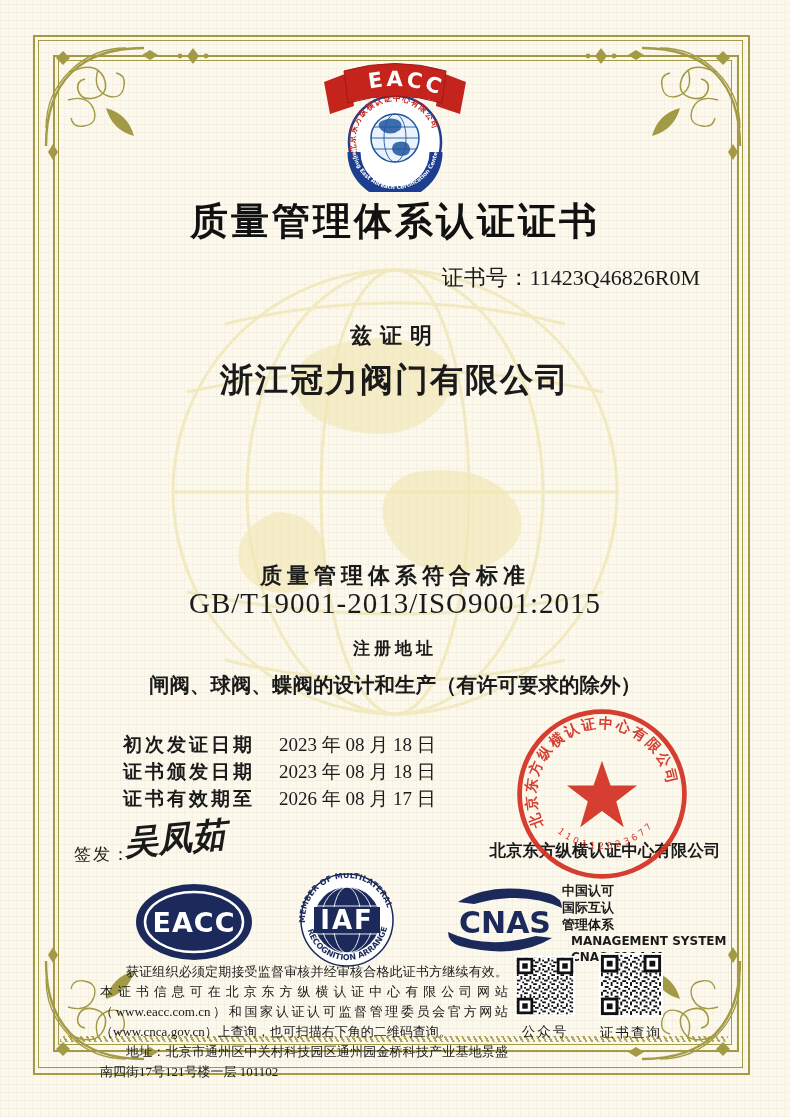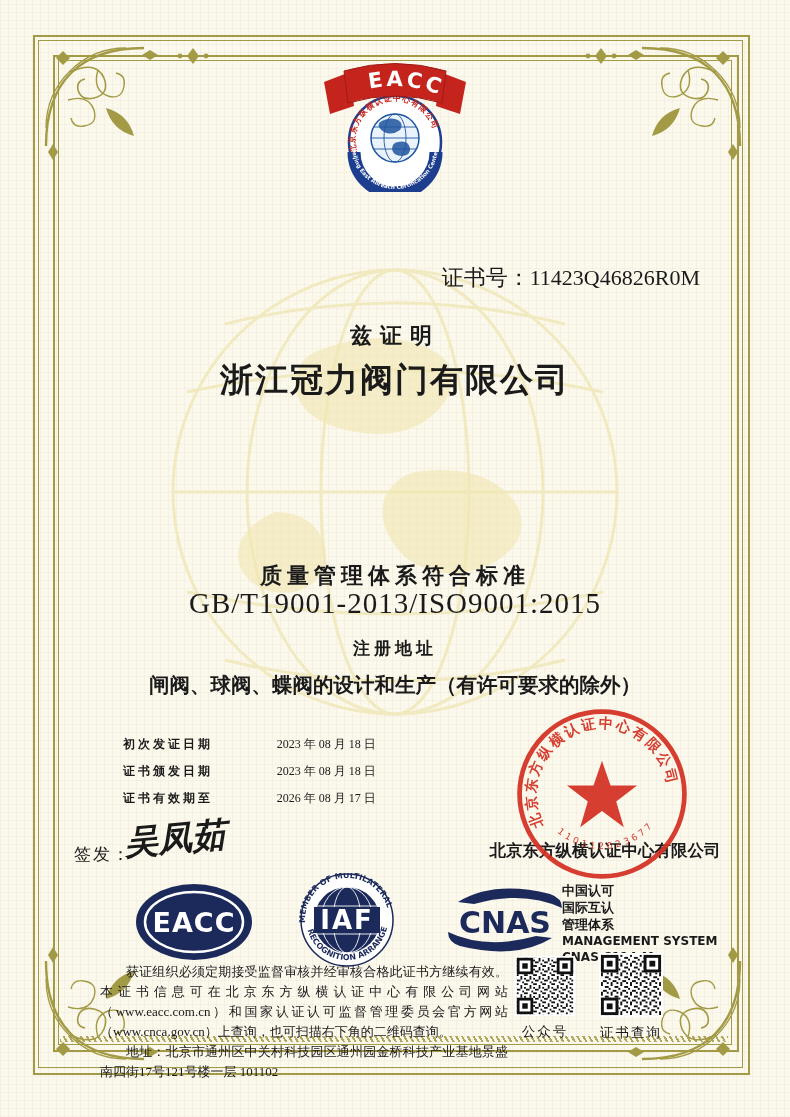--- a/index.html
+++ b/index.html
@@ -36,33 +36,33 @@
     font-family:"Liberation Serif","DejaVu Serif",serif;font-size:22px;}
   .attest{top:321px;font-size:22px;font-weight:700;letter-spacing:8px;}
   .company{top:358px;font-size:33px;font-weight:900;letter-spacing:2px;}
   .credit{top:421px;font-size:19px;font-weight:700;}
   .credit .val{font-family:"Liberation Serif","DejaVu Serif",serif;font-weight:400;}
   .addr{left:138px;top:463px;font-size:17.5px;font-weight:700;line-height:29px;}
   .stdhead{top:549px;font-size:22px;font-weight:700;letter-spacing:5px;margin-top:12px;}
   .stdcode{top:587px;font-family:"Liberation Serif","DejaVu Serif",serif;font-size:29px;letter-spacing:1px;}
   .scopehead{top:637px;font-size:17px;font-weight:600;letter-spacing:4px;}
   .scope{top:671px;font-size:20.5px;font-weight:700;}
-  .dates{left:123px;top:731px;font-size:12px;line-height:27px;}
+  .dates{left:123px;top:731px;font-size:19px;line-height:27px;}
   .dates .lab{display:inline-block;width:150px;letter-spacing:3px;font-weight:600;}
   .dates .val{font-family:"Liberation Serif","DejaVu Serif",serif;}
   .issuer{left:440px;top:840px;width:330px;text-align:center;font-size:16.5px;font-weight:700;}
   .signlab{left:74px;top:843px;font-size:17px;letter-spacing:2px;}
   .signname{left:124px;top:816px;font-size:34px;font-weight:700;font-style:italic;
     font-family:"DejaVu Serif","Liberation Serif",serif;transform:rotate(-5deg);}
   .seal{left:512px;top:704px;z-index:3;opacity:.93;}
   .logo-eacc{left:134px;top:882px;}
   .logo-iaf{left:286px;top:873px;}
   .logo-cnas{left:444px;top:888px;}
   .cnastext{left:562px;top:882px;font-size:13px;line-height:17px;font-weight:600;}
-  .cnastext .en{font-size:12px;font-weight:700;letter-spacing:0;line-height:16px;}
+  .cnastext .en{font-size:12px;font-weight:700;letter-spacing:0;line-height:16px;margin-left:9px;}
   .footer{left:100px;top:962px;width:408px;font-family:"Liberation Serif","DejaVu Serif",serif;
     font-size:13px;line-height:20px;text-align:justify;}
   .footer p{margin:0;text-indent:2em;}
   .qr{position:absolute;z-index:2;text-align:center;}
   .qr1{left:514px;top:956px;width:62px;}
   .qr2{left:598px;top:953px;width:66px;}
   .qr .lbl{font-size:13.5px;letter-spacing:2px;margin-top:3px;}
   svg text{font-family:"DejaVu Sans","Liberation Sans",sans-serif;}
 </style>
 </head>
@@ -196,20 +196,21 @@
       <path d="M14,24 L40,14 L44,48 L20,56 Z" fill="#c5241d"></path>
       <path d="M156,24 L130,14 L126,48 L150,56 Z" fill="#c5241d"></path>
       <path d="M34,13 Q85,-2 136,13 L132,45 Q85,31 38,45 Z" fill="#c5241d" stroke="#9e1b15" stroke-width="1"></path>
     </g>
     <path id="emrb" d="M42,36 Q85,20 128,36" fill="none"></path>
     <text font-size="21" fill="#ffffff" font-weight="900" letter-spacing="3">
       <textPath href="#emrb" startOffset="18">EACC</textPath>
     </text>
   </svg>
 
+  <div class="abs cx title">质量管理体系认证证书</div>
   <div class="abs certno">
     <span>证书号：</span><span>11423Q46826R0M</span>
   </div>
   <div class="abs cx attest">兹证明</div>
   <div class="abs cx company">浙江冠力阀门有限公司</div>
 
 
   <div class="abs cx stdhead">质量管理体系符合标准</div>
   <div class="abs cx stdcode">GB/T19001-2013/ISO9001:2015</div>
   <div class="abs cx scopehead">注册地址</div>

